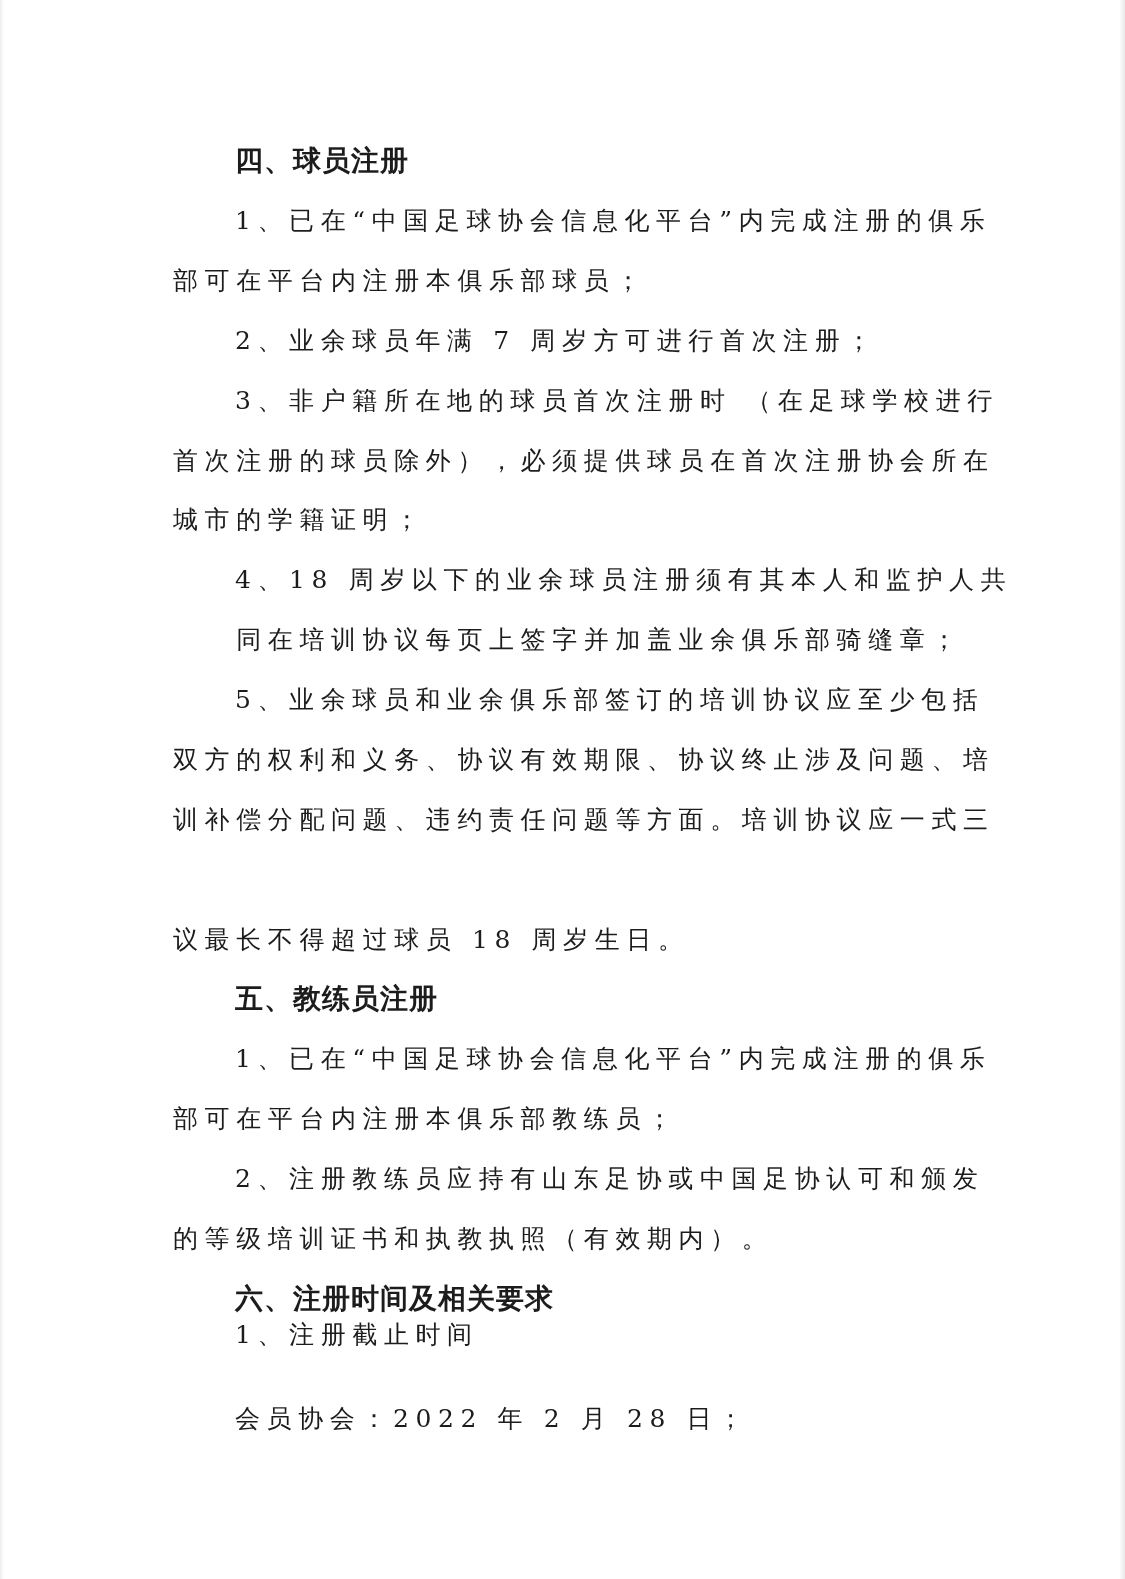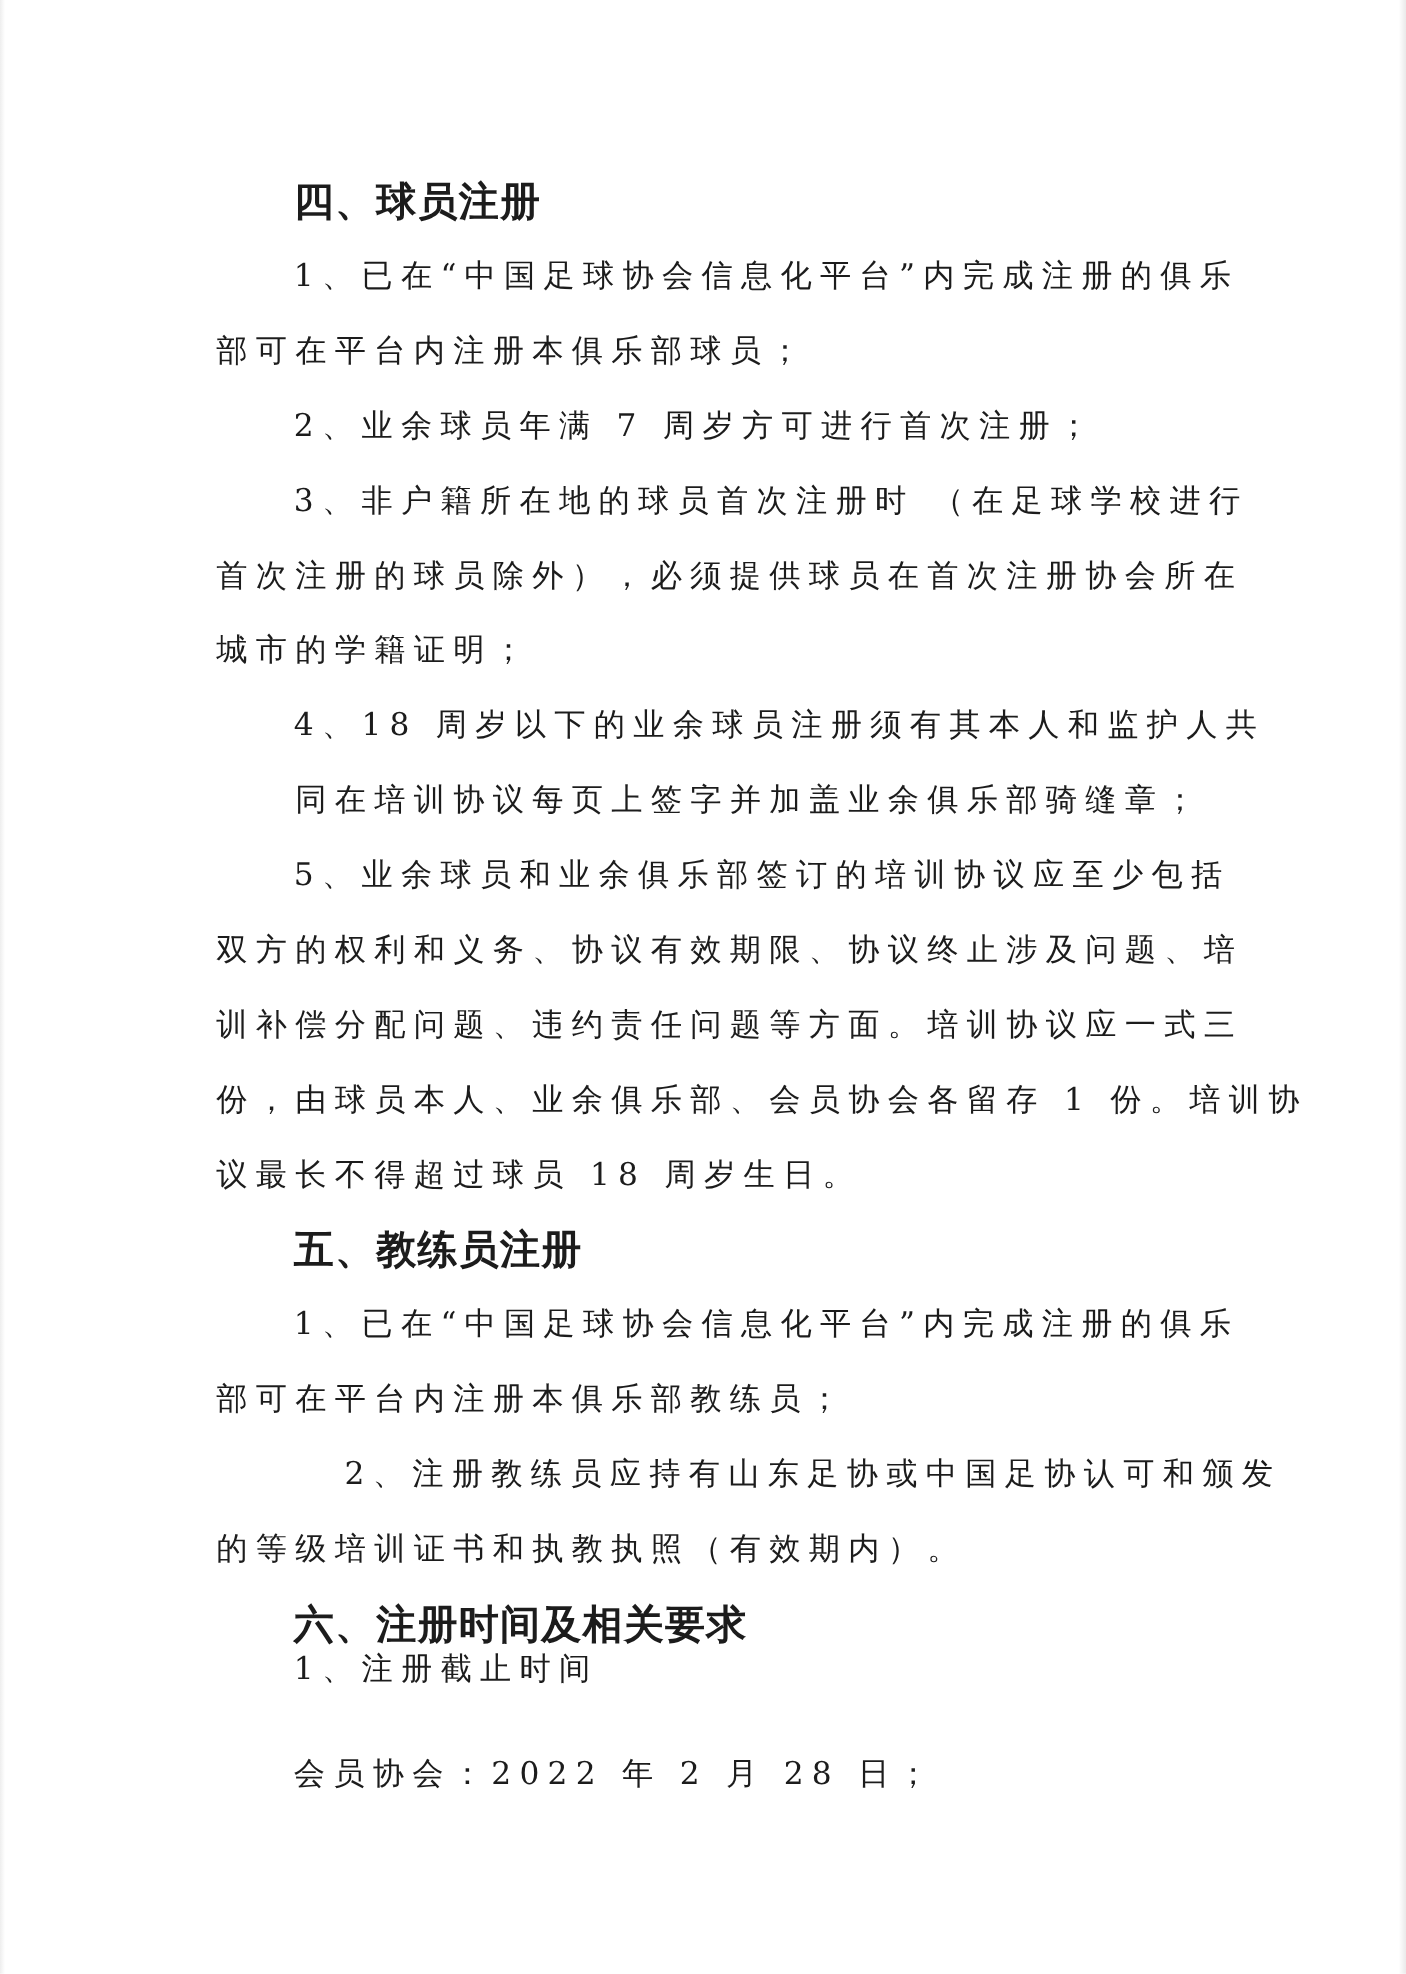--- a/index.html
+++ b/index.html
@@ -29,21 +29,21 @@
       font-size: 25px;
       line-height: 40px;
       white-space: nowrap;
       letter-spacing: 6.6px;
     }
     .indent { left: 235px; }
     .heading {
       font-family: Liberation Sans, sans-serif;
       font-weight: bold;
       letter-spacing: 1px;
-      font-size: 32px;
+      font-size: 28px;
     }
     .edge-shadow {
       position: absolute;
       right: 0; top: 0;
       width: 6px; height: 1579px;
       background: linear-gradient(to right, #ffffff, #e9e9e9);
     }
     .edge-shadow-left {
       position: absolute;
       left: 0; top: 0;
@@ -63,25 +63,24 @@
   <div class="line" style="top:261px;">部可在平台内注册本俱乐部球员；</div>
   <div class="line indent" style="top:321px;">2、业余球员年满 7 周岁方可进行首次注册；</div>
   <div class="line indent" style="top:381px;">3、非户籍所在地的球员首次注册时 （在足球学校进行</div>
   <div class="line" style="top:441px;">首次注册的球员除外），必须提供球员在首次注册协会所在</div>
   <div class="line" style="top:500px;">城市的学籍证明；</div>
   <div class="line indent" style="top:560px;">4、18 周岁以下的业余球员注册须有其本人和监护人共</div>
   <div class="line" style="top:620px;text-align:right;">同在培训协议每页上签字并加盖业余俱乐部骑缝章；</div>
   <div class="line indent" style="top:680px;">5、业余球员和业余俱乐部签订的培训协议应至少包括</div>
   <div class="line" style="top:740px;">双方的权利和义务、协议有效期限、协议终止涉及问题、培</div>
   <div class="line" style="top:800px;">训补偿分配问题、违约责任问题等方面。培训协议应一式三</div>
-  <div class="line" style="top:860px;">份，由球员本人、业余俱乐部、会员协会各留存 1 份。培训协</div>
   <div class="line" style="top:920px;">议最长不得超过球员 18 周岁生日。</div>
 
   <div class="line indent heading" style="top:979px;">五、教练员注册</div>
   <div class="line indent" style="top:1039px;">1、已在“中国足球协会信息化平台”内完成注册的俱乐</div>
   <div class="line" style="top:1099px;">部可在平台内注册本俱乐部教练员；</div>
-  <div class="line indent" style="top:1159px;text-align:right;">2、注册教练员应持有山东足协或中国足协认可和颁发</div>
+  <div class="line indent" style="top:1159px;">2、注册教练员应持有山东足协或中国足协认可和颁发</div>
   <div class="line" style="top:1219px;">的等级培训证书和执教执照（有效期内）。</div>
 
   <div class="line indent heading" style="top:1279px;">六、注册时间及相关要求</div>
   <div class="line indent" style="top:1315px;">1、注册截止时间</div>
   <div class="line indent" style="top:1399px;">会员协会：2022 年 2 月 28 日；</div>
 </div>
 
 </body></html>

